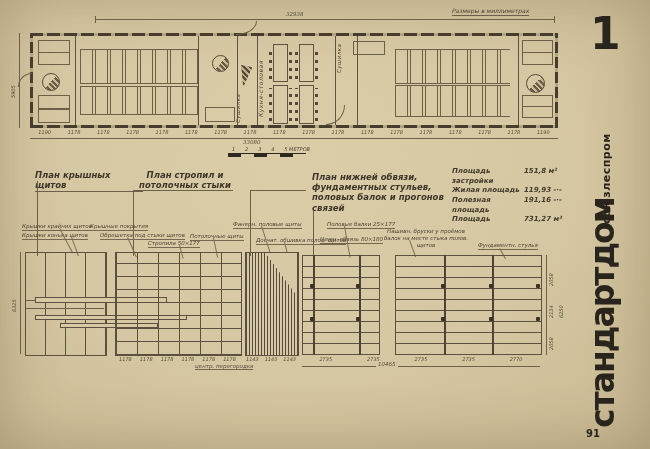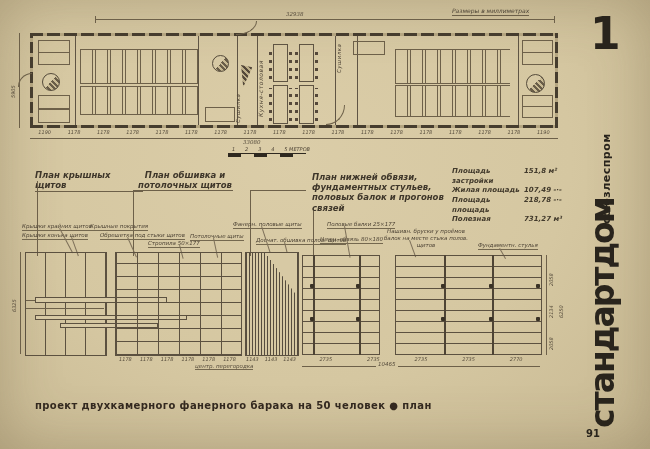--- a/index.html
+++ b/index.html
@@ -164,45 +164,45 @@
   <div class="scale-nums" style="left:232px;top:146px;width:78px;">
       <span>1</span>
       <span>2</span>
       <span>3</span>
       <span>4</span>
       <span>5 МЕТРОВ</span>
     </div>
   <div class="scale-bar" style="left:228px;top:153px;width:78px;"></div>
 
   <div class="hdr u" style="left:35px;top:170px;width:108px;">План крышных щитов</div>
-  <div class="hdr" style="left:131px;top:170px;width:108px;text-align:center;">План обшивка и потолочных щитов</div>
+  <div class="hdr" style="left:131px;top:170px;width:108px;text-align:center;">План стропил и потолочных стыки</div>
   <div class="hdr" style="left:312px;top:172px;width:132px;">План нижней обвязи, фундаментных стульев, половых балок и прогонов связей</div>
 
   <div class="vline" style="left:37px;top:181px;height:75px;"></div>
   <div class="vline" style="left:133px;top:191px;height:65px;"></div>
   <div class="vline" style="left:250px;top:191px;height:65px;"></div>
   <div class="vline" style="left:313px;top:211px;height:45px;"></div>
   <div class="hline" style="left:133px;top:190px;width:100px;"></div>
   <div class="hline" style="left:250px;top:190px;width:56px;"></div>
 
   <div class="stats" style="left:452px;top:167px;">
     <div class="row">
         <span class="lb">Площадь застройки</span>
         <span>151,8 м²</span>
       </div>
     <div class="row">
         <span class="lb">Жилая площадь</span>
-        <span>107,49 -·-</span>
-      </div>
-    <div class="row">
-        <span class="lb">Площадь площадь</span>
-        <span>218,78 -·-</span>
-      </div>
-    <div class="row">
-        <span class="lb">Полезная</span>
+        <span>119,93 -·-</span>
+      </div>
+    <div class="row">
+        <span class="lb">Полезная площадь</span>
+        <span>191,16 -·-</span>
+      </div>
+    <div class="row">
+        <span class="lb">Площадь</span>
         <span>731,27 м³</span>
       </div>
   </div>
 
   <div class="callout" style="left:22px;top:223px;">Крышки крайних щитов</div>
   <div class="callout" style="left:22px;top:232px;">Крышки конька щитов</div>
   <div class="callout" style="left:90px;top:223px;">Крышные покрытия</div>
   <div class="callout" style="left:100px;top:232px;">Обрешетка под стыки щитов</div>
   <div class="callout" style="left:148px;top:240px;">Стропила 50×177</div>
   <div class="callout" style="left:190px;top:233px;">Потолочные щиты</div>
@@ -281,20 +281,19 @@
   <div class="dimlabel" style="left:195px;top:363px;border-bottom:1px solid #74684f;">центр. перегородка</div>
   <div class="hline" style="left:302px;top:366px;width:238px;"></div>
   <div class="dimlabel" style="left:376px;top:361px;background:#d5c7a1;padding:0 2px;">10465</div>
 
   <div class="vline" style="left:546px;top:255px;height:100px;"></div>
   <div class="vdim" style="left:548px;top:258px;height:28px;">2058</div>
   <div class="vdim" style="left:548px;top:290px;height:28px;">2134</div>
   <div class="vdim" style="left:548px;top:322px;height:28px;">2058</div>
   <div class="vdim" style="left:558px;top:288px;height:30px;">6250</div>
 
-  <div class="caption" style="left:35px;top:400px;">проект двухкамерного фанерного барака на 50 человек ● план</div>
 
   <div class="plate-no" style="left:590px;top:12px;">1</div>
   <div class="brand-small" style="left:601px;top:224px;">союзлеспром</div>
   <div class="brand-big" style="left:586px;top:428px;">стандартдом</div>
   <div class="folio" style="left:586px;top:416px;">91</div>
 
 </div>
 
 </body></html>

